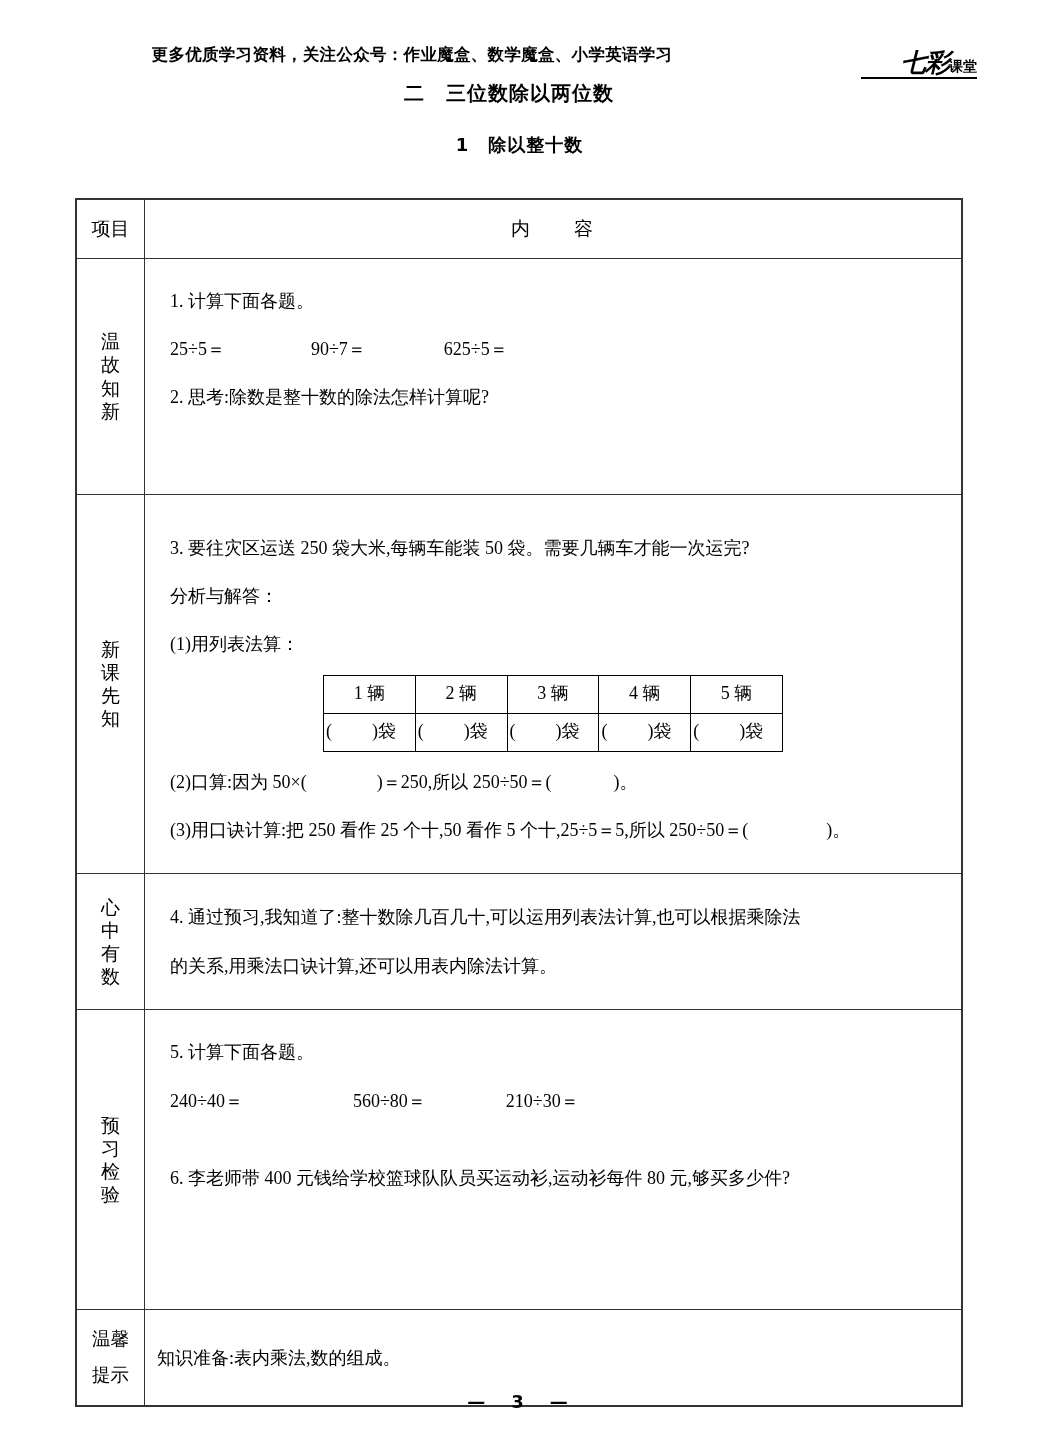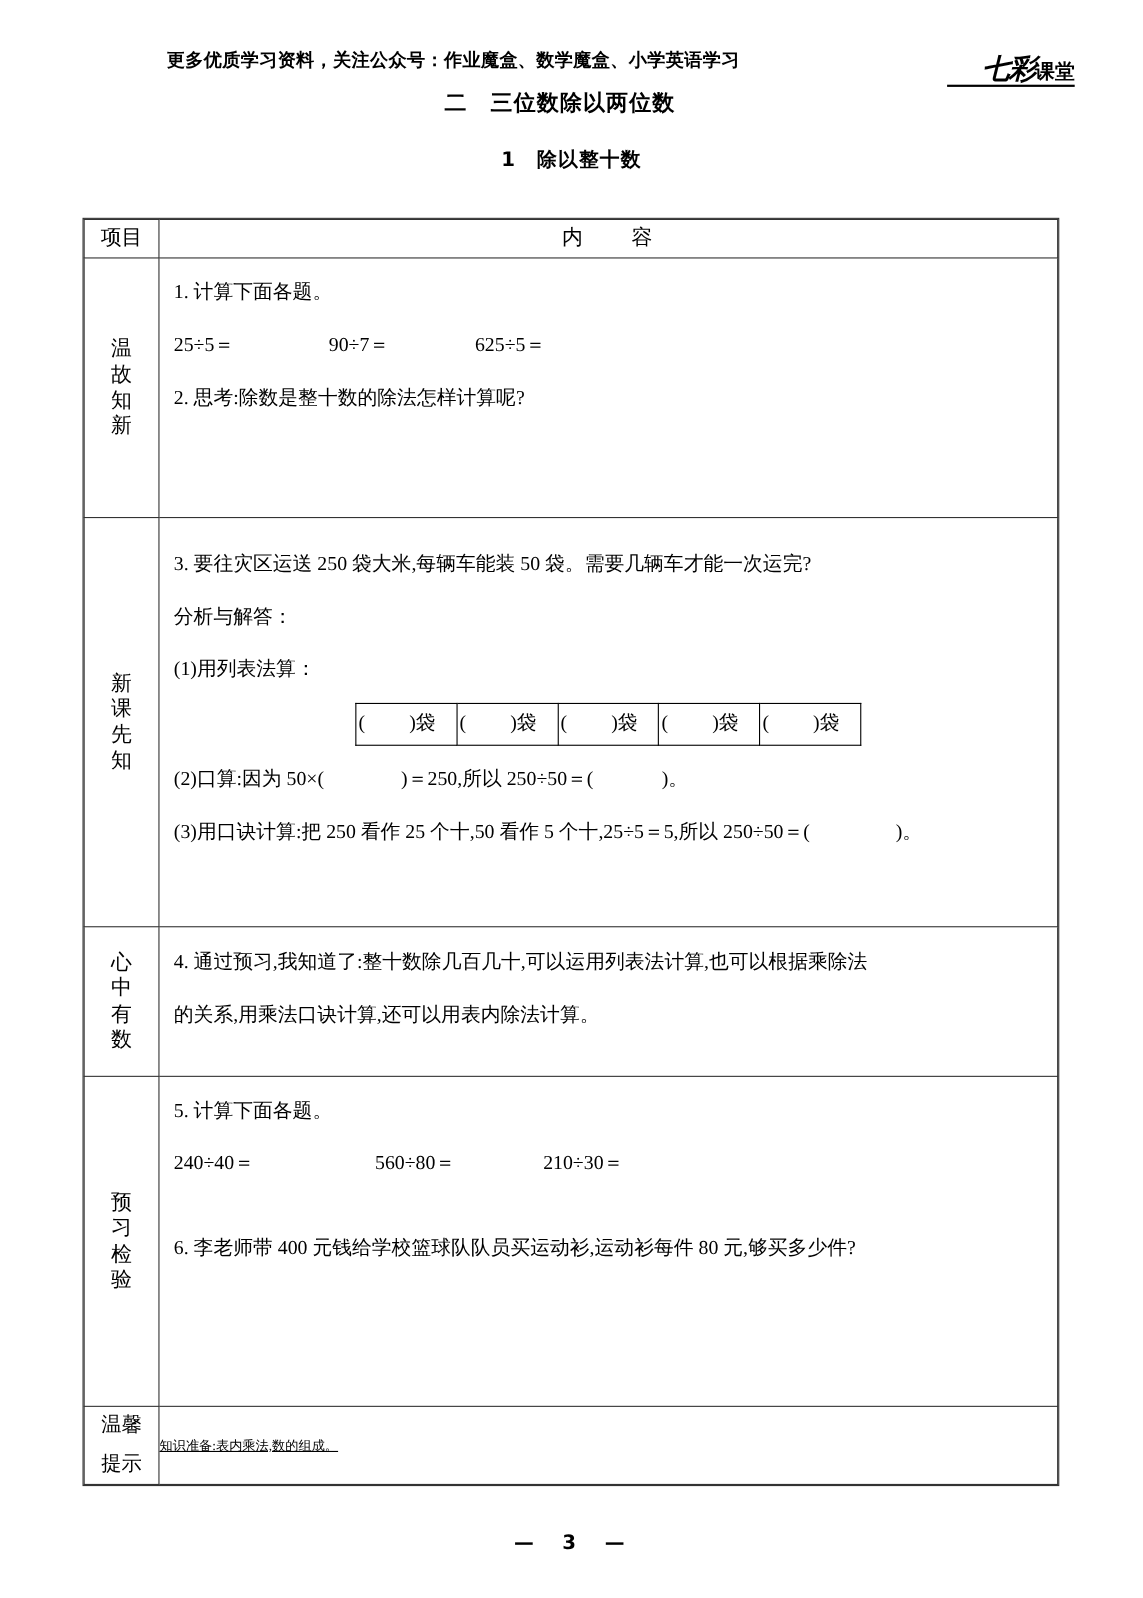--- a/index.html
+++ b/index.html
@@ -52,21 +52,21 @@
   }
   .logo-text {
     font-family: "DejaVu Sans", "Liberation Sans", sans-serif;
     font-size: 25px;
     font-weight: 700;
     font-style: italic;
     letter-spacing: -1px;
     display: inline-block;
   }
   .logo-text .small {
-    font-size: 18px;
+    font-size: 14px;
     font-style: normal;
     letter-spacing: 0;
   }
   .logo-rule {
     border-bottom: 2.5px solid #000;
     width: 116px;
     margin-top: 2px;
     margin-left: auto;
   }
 
@@ -93,21 +93,21 @@
     box-sizing: border-box;
   }
   table.main {
     border-collapse: collapse;
     width: 100%;
     table-layout: fixed;
   }
   table.main td {
     border: 1.2px solid #333;
     vertical-align: top;
-    padding: 0;
+    padding: 12px;
   }
   .col-label { width: 68px; }
 
   .hdr-label, .hdr-content {
     text-align: center;
     font-size: 19px;
     height: 34px;
     line-height: 34px;
     vertical-align: middle !important;
   }
@@ -175,23 +175,22 @@
 
   
   .r-review  { height: 236px; }
   .r-preview { height: 372px; }
   .r-know    { height: 136px; }
   .r-check   { height: 300px; }
   .r-tips    { height: 60px; }
 
   .tips-body {
     padding: 0 14px;
-    font-size: 12px;
+    font-size: 18px;
     vertical-align: middle !important;
-    text-decoration: underline;
   }
 
   
   .page-footer {
     position: absolute;
     top: 1390px;
     left: 0;
     width: 1039px;
     text-align: center;
     font-family: "DejaVu Sans", "Liberation Sans", sans-serif;
@@ -248,20 +247,27 @@
       <span>知</span>
     </td>
     <td class="cellbody">
       <p style="margin-top:24px">3. 要往灾区运送 250 袋大米,每辆车能装 50 袋。需要几辆车才能一次运完?</p>
       <p>分析与解答：</p>
       <p>(1)用列表法算：</p>
 
       <div class="inner-wrap">
         <table class="inner">
           <tbody>
+                  <tr>
+            <td>1 辆</td>
+            <td>2 辆</td>
+            <td>3 辆</td>
+            <td>4 辆</td>
+            <td>5 辆</td>
+          </tr>
           <tr>
             <td class="bagcell"><span>(</span><span class="bag-gap"></span><span>)袋</span></td>
             <td class="bagcell"><span>(</span><span class="bag-gap"></span><span>)袋</span></td>
             <td class="bagcell"><span>(</span><span class="bag-gap"></span><span>)袋</span></td>
             <td class="bagcell"><span>(</span><span class="bag-gap"></span><span>)袋</span></td>
             <td class="bagcell"><span>(</span><span class="bag-gap"></span><span>)袋</span></td>
           </tr>
         </tbody>
               </table>
       </div>

